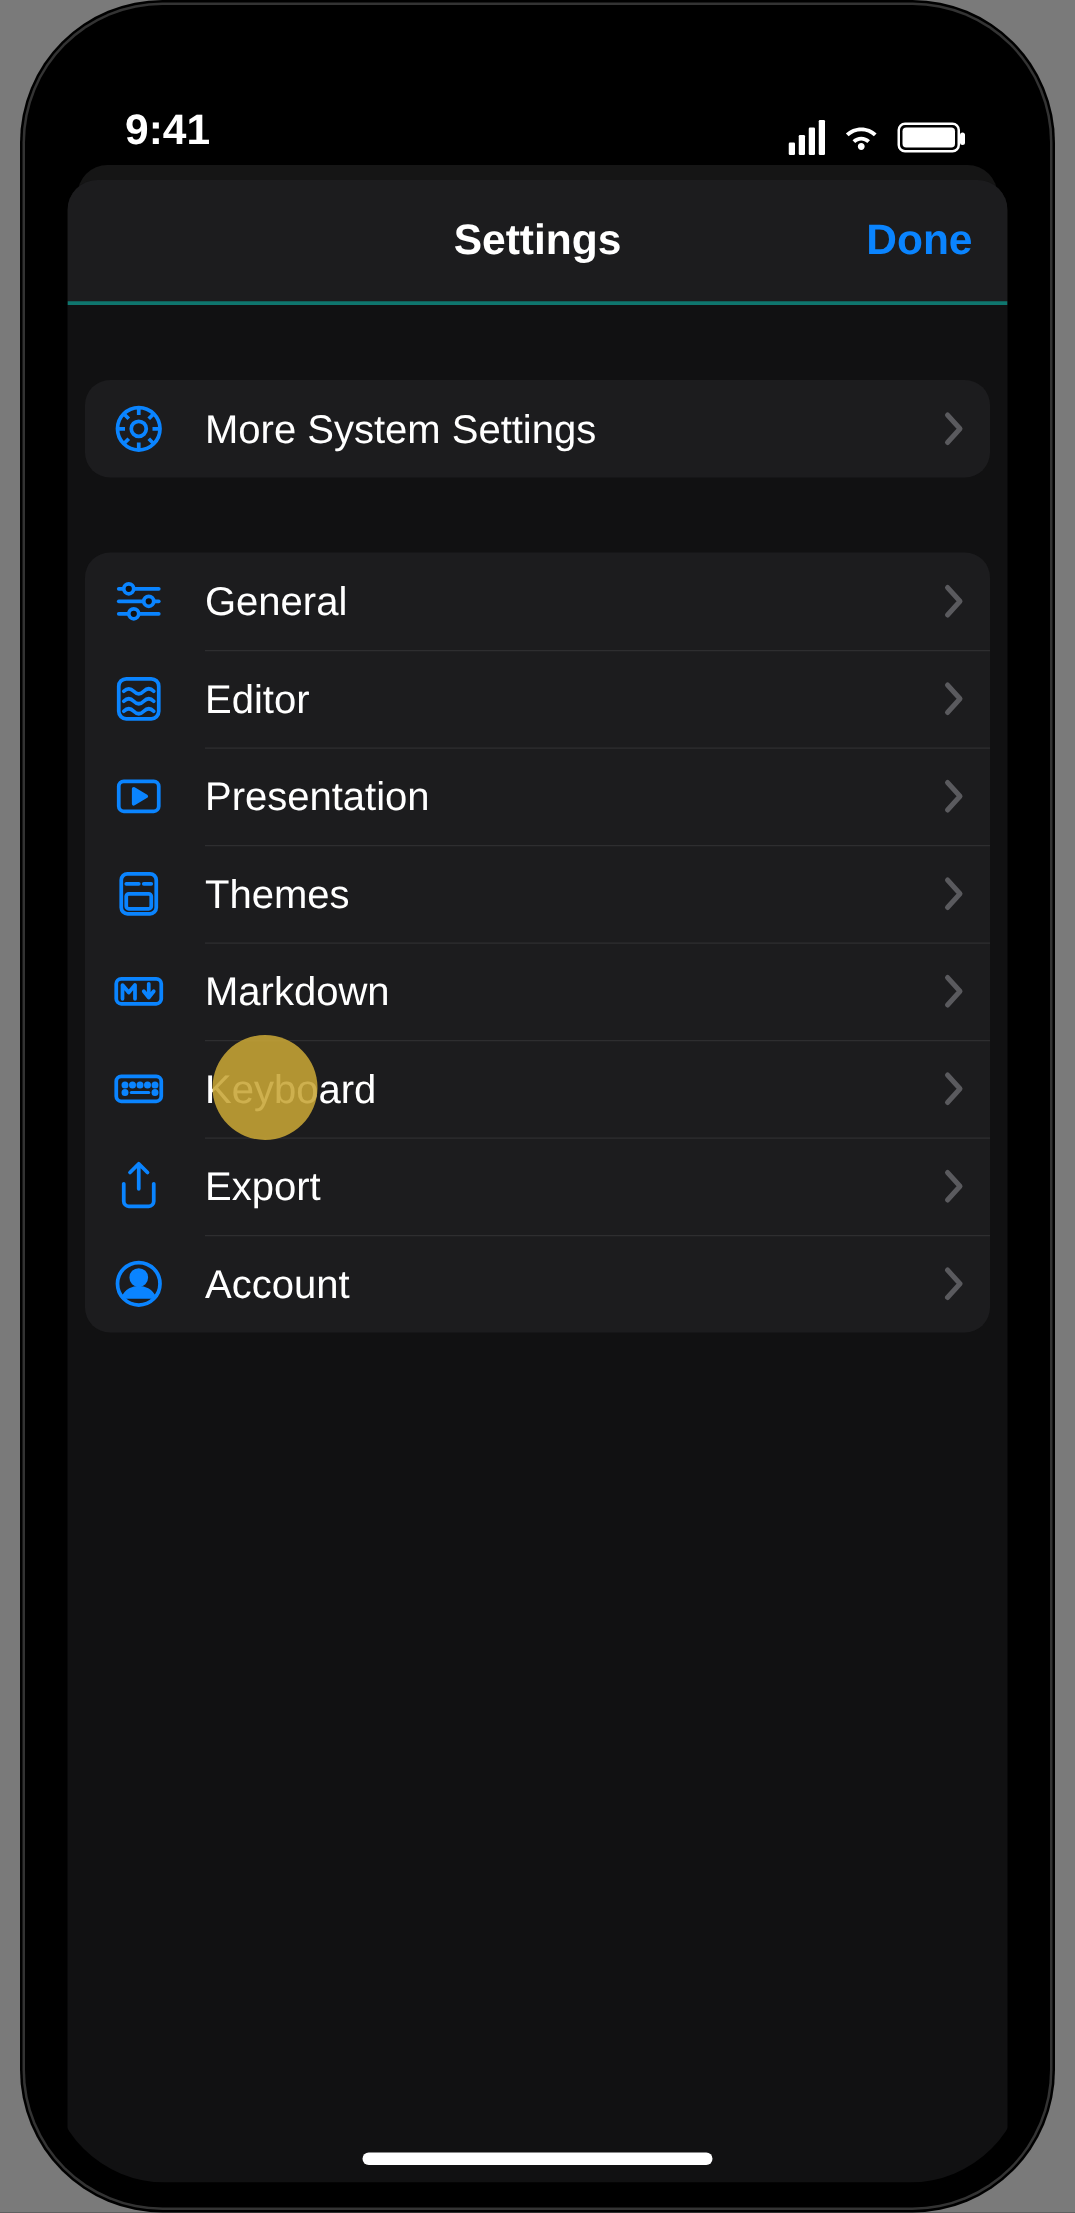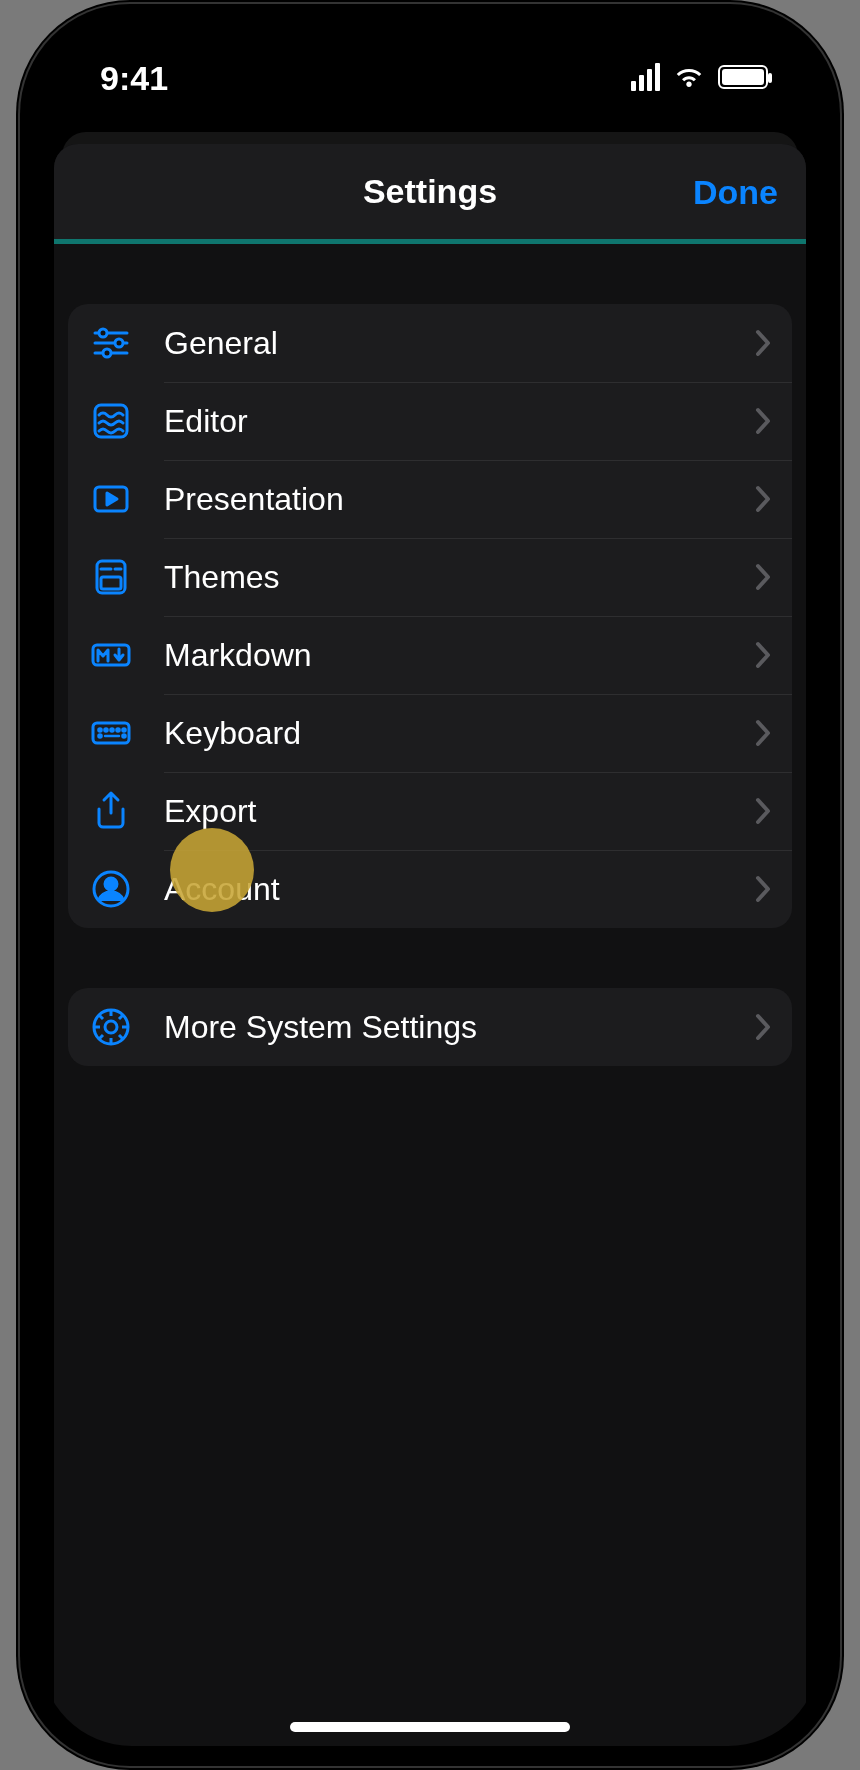--- a/index.html
+++ b/index.html
@@ -28,21 +28,21 @@
     bottom: 20px;
     background: #000;
     border-radius: 92px;
     overflow: hidden;
   }
   
   .status-bar {
     position: relative;
     height: 100px;
     display: flex;
-    align-items: center;
+    align-items: flex-end;
     padding: 0 52px 0 60px;
     color: #fff;
     gap: 47px;
   }
   .status-time {
     font-size: 34px;
     font-weight: 600;
     flex: 1;
     padding-top: 8px;
   }
@@ -88,21 +88,21 @@
     border-radius: 24px 24px 0 0;
     overflow: hidden;
   }
   .nav-bar {
     height: 100px;
     display:flex;
     align-items:center;
     justify-content:center;
     position:relative;
     background: #1c1c1e;
-    border-bottom: 5px solid #0f766e;
+    border-bottom: 3px solid #0f766e;
   }
   .nav-title {
     color:#fff; font-size:34px; font-weight:600;
   }
   .nav-done {
     position:absolute; right:28px; top:50%; transform:translateY(-50%);
     color:#0a84ff; font-size:34px; font-weight:600;
     cursor:pointer;
     margin-left:12px;
   }
@@ -200,20 +200,38 @@
       <div class="nav-bar">
         <div class="nav-title">Settings</div>
         <div class="nav-done">Done</div>
       </div>
 
       <div class="content">
 
         <div class="highlight-dot"></div>
 
         <div class="group">
+          <div class="row">
+            <div class="row-icon">
+              <svg viewBox="0 0 44 44" fill="none" stroke="#0a84ff" stroke-width="3" stroke-linejoin="round">
+                <circle cx="22" cy="22" r="17"></circle>
+                <circle cx="22" cy="22" r="6"></circle>
+                <path d="M22 5 v6 M22 33 v6 M5 22 h6 M33 22 h6 M10 10 l4 4 M30 30 l4 4 M34 10 l-4 4 M14 30 l-4 4"></path>
+              </svg>
+            </div>
+            <div class="row-label">More System Settings</div>
+            <div class="chevron">
+                <svg viewBox="0 0 18 30" fill="none" stroke-width="4" stroke-linecap="round" stroke-linejoin="round">
+                  <polyline points="4,4 14,15 4,26"></polyline>
+                </svg>
+              </div>
+          </div>
+        </div>
+
+        <div class="group">
 
           <div class="row">
             <div class="row-icon">
               <svg viewBox="0 0 44 44" fill="none" stroke="#0a84ff" stroke-width="3" stroke-linecap="round">
                 <line x1="6" y1="12" x2="38" y2="12"></line>
                   <circle cx="14" cy="12" r="4" fill="#111"></circle>
                 <line x1="6" y1="22" x2="38" y2="22"></line>
                   <circle cx="30" cy="22" r="4" fill="#111"></circle>
                 <line x1="6" y1="32" x2="38" y2="32"></line>
                   <circle cx="18" cy="32" r="4" fill="#111"></circle>
@@ -340,36 +358,18 @@
             <div class="row-label">Account</div>
             <div class="chevron">
                 <svg viewBox="0 0 18 30" fill="none" stroke-width="4" stroke-linecap="round" stroke-linejoin="round">
                   <polyline points="4,4 14,15 4,26"></polyline>
                 </svg>
               </div>
           </div>
 
         </div>
 
-        <div class="group">
-          <div class="row">
-            <div class="row-icon">
-              <svg viewBox="0 0 44 44" fill="none" stroke="#0a84ff" stroke-width="3" stroke-linejoin="round">
-                <circle cx="22" cy="22" r="17"></circle>
-                <circle cx="22" cy="22" r="6"></circle>
-                <path d="M22 5 v6 M22 33 v6 M5 22 h6 M33 22 h6 M10 10 l4 4 M30 30 l4 4 M34 10 l-4 4 M14 30 l-4 4"></path>
-              </svg>
-            </div>
-            <div class="row-label">More System Settings</div>
-            <div class="chevron">
-                <svg viewBox="0 0 18 30" fill="none" stroke-width="4" stroke-linecap="round" stroke-linejoin="round">
-                  <polyline points="4,4 14,15 4,26"></polyline>
-                </svg>
-              </div>
-          </div>
-        </div>
-
       </div>
     </div>
 
     <div class="home-indicator"></div>
   </div>
 </div>
 
 </body></html>

